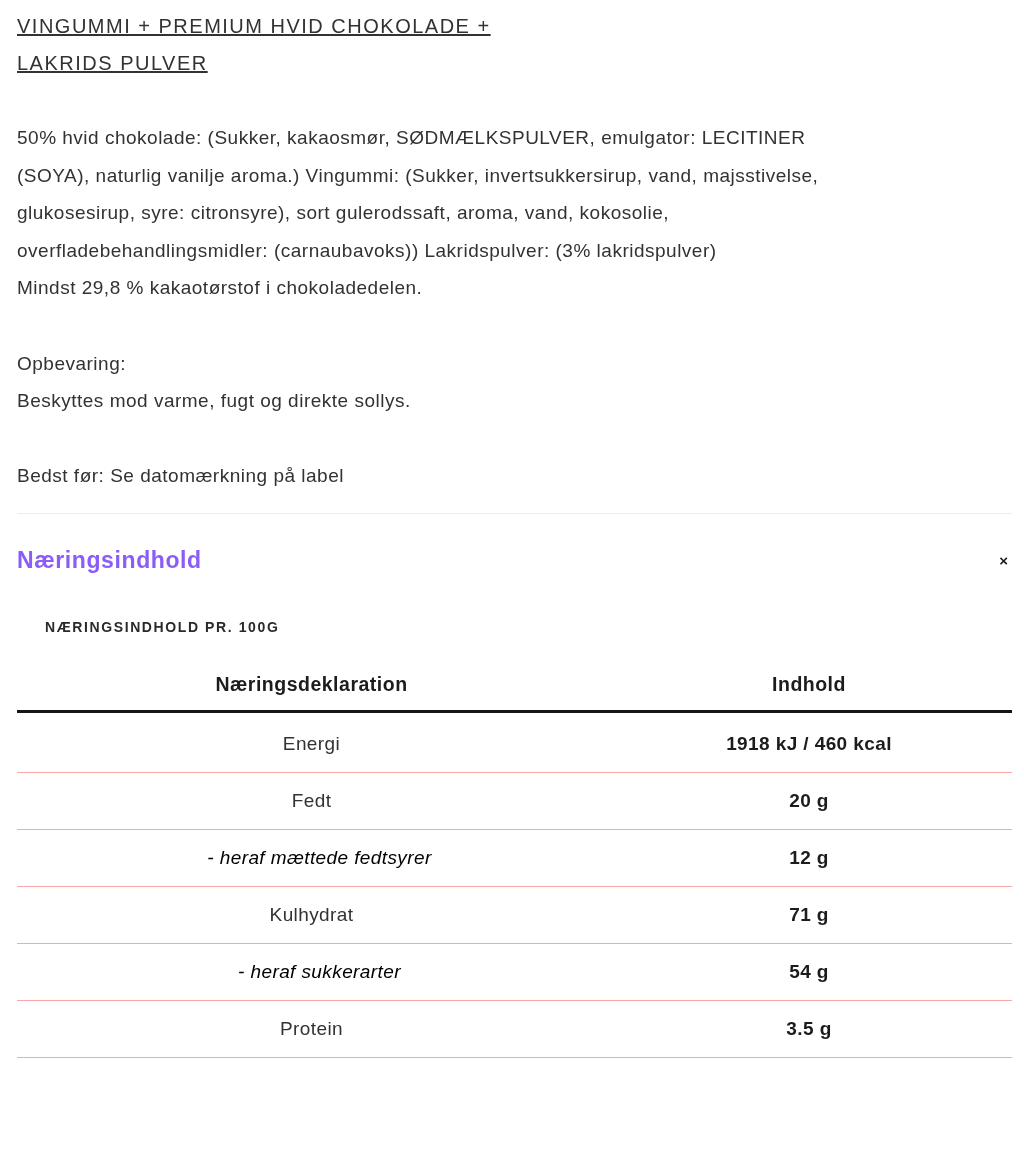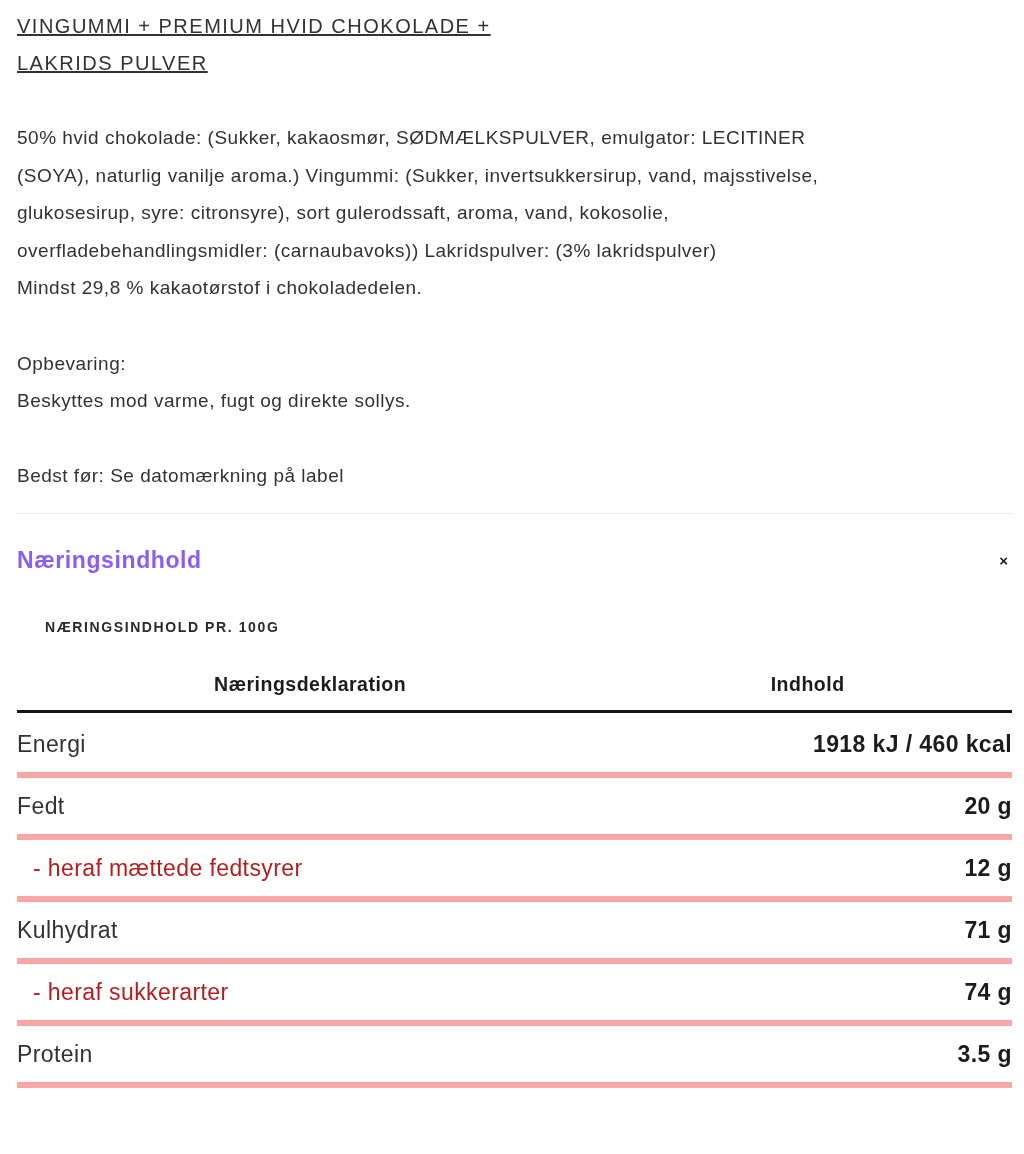--- a/index.html
+++ b/index.html
@@ -83,34 +83,36 @@
     font-weight: 700;
     letter-spacing: 0.5px;
     color: #1c1c1c;
     padding: 0 0 14px 0;
     border-bottom: 3px solid #161616;
     text-align: center;
   }
   th.col-name  { text-align: left; }
   th.col-value { text-align: right; }
   table.nutrition td {
-    font-size: 23px;
+    font-size: 19px;
     line-height: 24px;
     letter-spacing: 0.4px;
     padding: 16px 0;
-    border-bottom: 6px solid #fca5a5;
+    border-bottom: 1px solid #fca5a5;
     vertical-align: middle;
+    text-align: center;
   }
   tr.first-row td { padding-top: 19px; }
   tr.last-row td  { padding-bottom: 39px; }
   td.nutrient-label { text-align: left; color: #323232; }
   td.nutrient-value { text-align: right; font-weight: 700; color: #1c1c1c; }
   tr.sub td.nutrient-label {
+    font-style: italic;
     padding-left: 16px;
-    color: #b91c1c;
+    color: #000000;
   }
 </style>
 </head>
 <body>
 
 <main class="page">
 
   <h1 class="product-title">VINGUMMI + PREMIUM HVID CHOKOLADE +
 LAKRIDS PULVER</h1>
 
@@ -155,21 +157,21 @@
         <tr class="sub">
           <td class="nutrient-label">- heraf mættede fedtsyrer</td>
           <td class="nutrient-value">12 g</td>
         </tr>
         <tr>
           <td class="nutrient-label">Kulhydrat</td>
           <td class="nutrient-value">71 g</td>
         </tr>
         <tr class="sub">
           <td class="nutrient-label">- heraf sukkerarter</td>
-          <td class="nutrient-value">74 g</td>
+          <td class="nutrient-value">54 g</td>
         </tr>
         <tr>
           <td class="nutrient-label">Protein</td>
           <td class="nutrient-value">3.5 g</td>
         </tr>
       </tbody>
     </table>
 
   </section>
 

